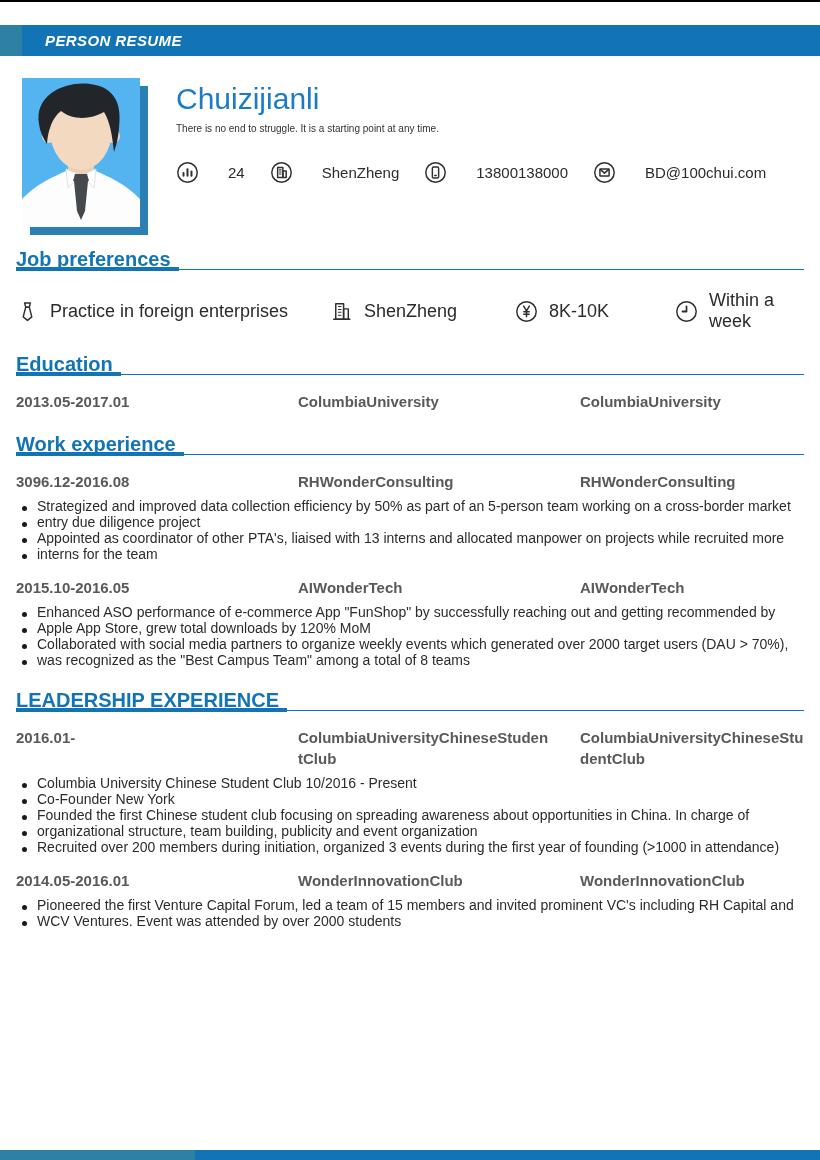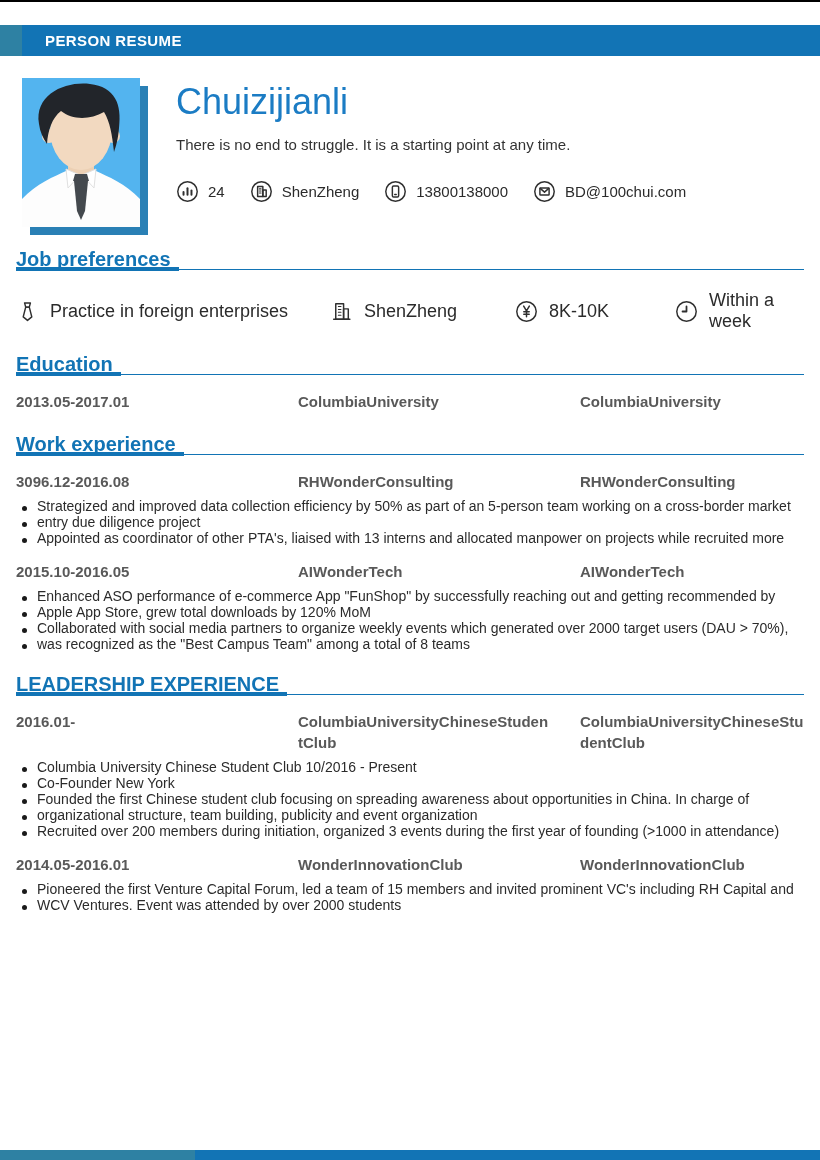--- a/index.html
+++ b/index.html
@@ -14,31 +14,31 @@
   html,body{margin:0;padding:0;}
   body{
     width:820px;height:1160px;position:relative;background:#ffffff;
     font-family:"Liberation Sans", sans-serif;color:var(--textDark);
     overflow:hidden;
   }
   .topline{height:2px;background:#000;}
   .titlebar{margin-top:23px;height:31px;display:flex;}
   .titlebar .corner{width:22px;background:var(--teal);}
   .titlebar .bar{flex:1;background:var(--accent);color:#fff;font-weight:bold;
-    font-size:15px;display:flex;align-items:center;padding-left:23px;letter-spacing:.4px;}
+    font-size:15px;display:flex;align-items:center;padding-left:23px;letter-spacing:.4px;font-style:italic;}
 
   .profile{display:flex;margin:22px 16px 0 22px;}
   .photo-wrap{width:118px;height:149px;flex:none;margin-right:36px;}
   .avatar{width:118px;height:149px;display:block;background:var(--avatarBg);
     box-shadow:8px 8px 0 0 var(--avatarShadow);}
   .profile-main{padding-top:4px;}
-  .name{margin:0;font-size:36px;font-weight:400;color:#1b7cc4;line-height:1.1;}
-  .motto{margin-top:14px;font-size:15px;color:#333;}
+  .name{margin:0;font-size:30px;font-weight:400;color:#1b7cc4;line-height:1.1;}
+  .motto{margin-top:8px;font-size:10px;color:#333;}
   .info-row{margin-top:27px;display:flex;align-items:center;font-size:15px;color:var(--textDark);}
-  .info-item{display:flex;align-items:center;margin-right:25px;}
+  .info-item{display:flex;align-items:center;margin-right:25px;gap:20px;}
   .info-item .ic{margin-right:9px;display:flex;}
   svg.ic22{width:23px;height:23px;}
 
   h2.section-title{position:relative;margin:21px 16px 0;padding:0;
     font-size:20px;font-weight:700;color:var(--accent);}
   h2.section-title::after{content:"";position:absolute;left:0;right:0;bottom:1.5px;height:1px;background:var(--accent);}
   h2.section-title .txt{position:relative;display:inline-block;}
   h2.section-title .txt::after{content:"";position:absolute;left:0;right:-8px;bottom:0;height:4px;background:var(--accent);z-index:1;}
 
   .pref-row{display:flex;margin:19px 16px 0;font-size:18px;color:var(--textDark);align-items:center;}
@@ -219,20 +219,21 @@
   <div class="c3">RHWonderConsulting</div>
 </div>
 <ul class="bullets">
 
     <li><span class="lbl"></span><span>Strategized and improved data collection efficiency by 50% as part of an 5-person team working on a cross-border market</span></li>
 
     <li><span class="lbl"></span><span>entry due diligence project</span></li>
 
     <li><span class="lbl"></span><span>Appointed as coordinator of other PTA's, liaised with 13 interns and allocated manpower on projects while recruited more</span></li>
 
+    <li><span class="lbl"></span><span>interns for the team</span></li>
   </ul>
 
 <div class="exp-row">
   <div class="c1">2015.10-2016.05</div>
   <div class="c2">AIWonderTech</div>
   <div class="c3">AIWonderTech</div>
 </div>
 <ul class="bullets">
 
     <li><span class="lbl"></span><span>Enhanced ASO performance of e-commerce App "FunShop" by successfully reaching out and getting recommended by</span></li>

